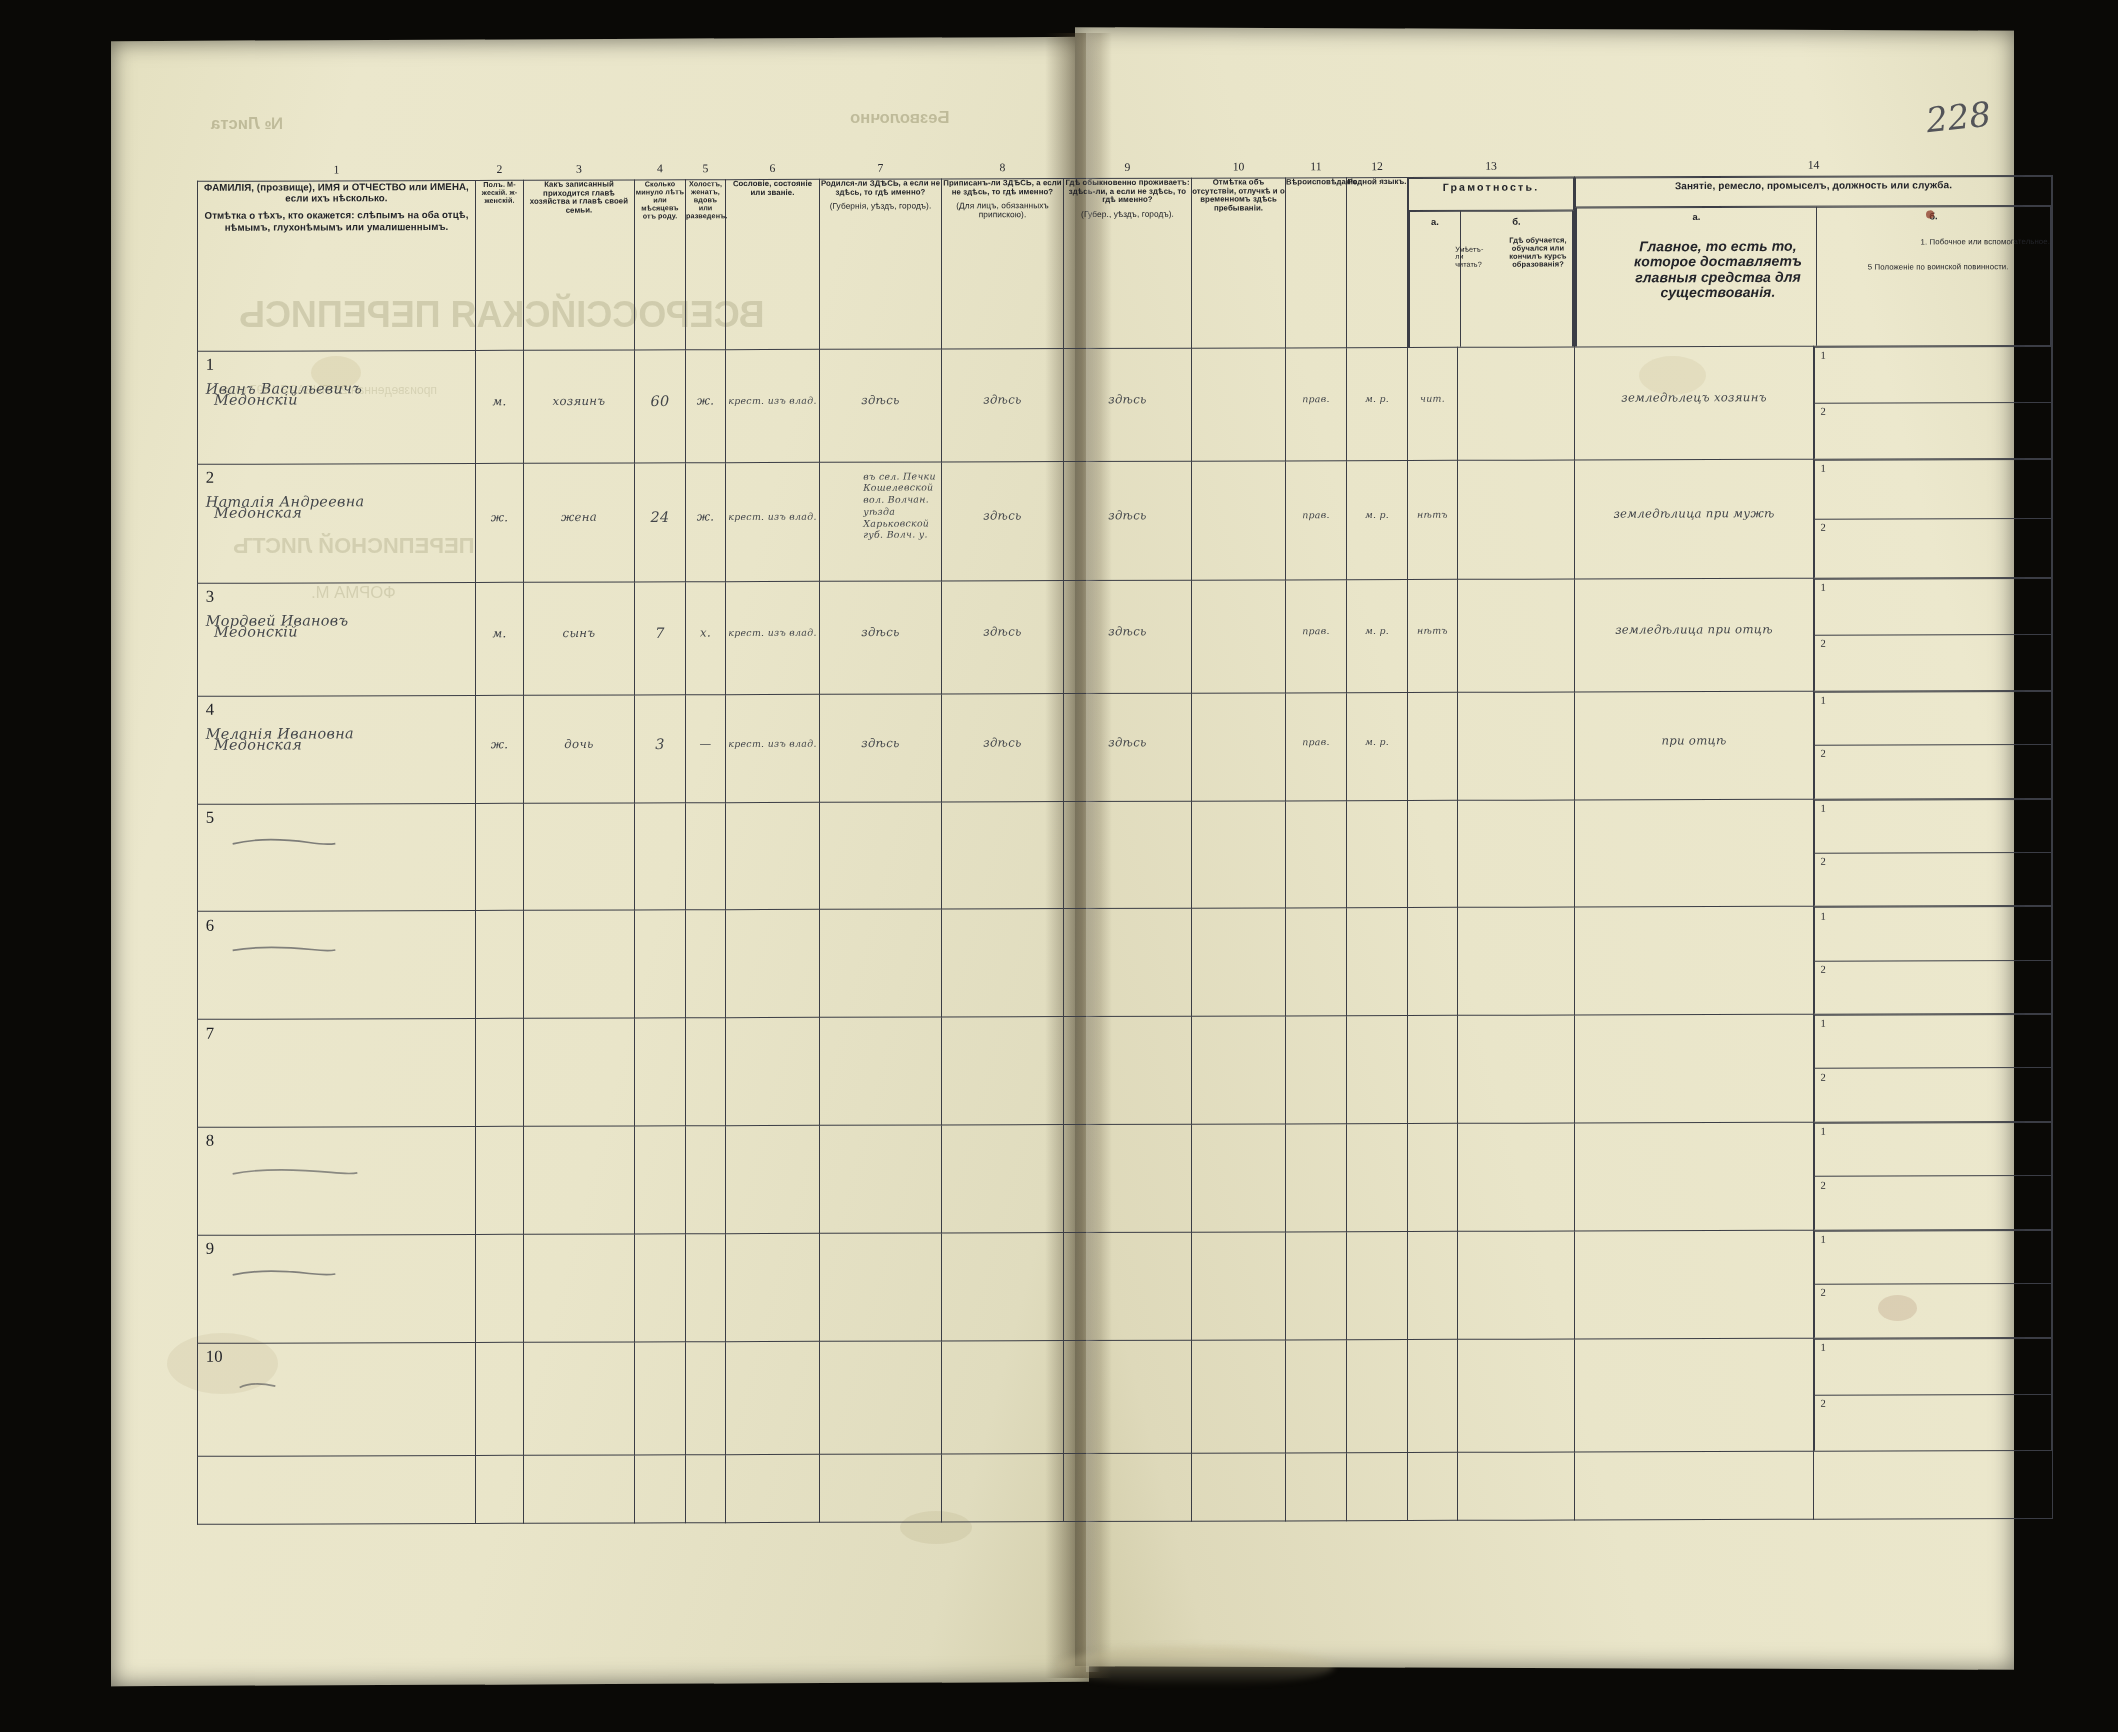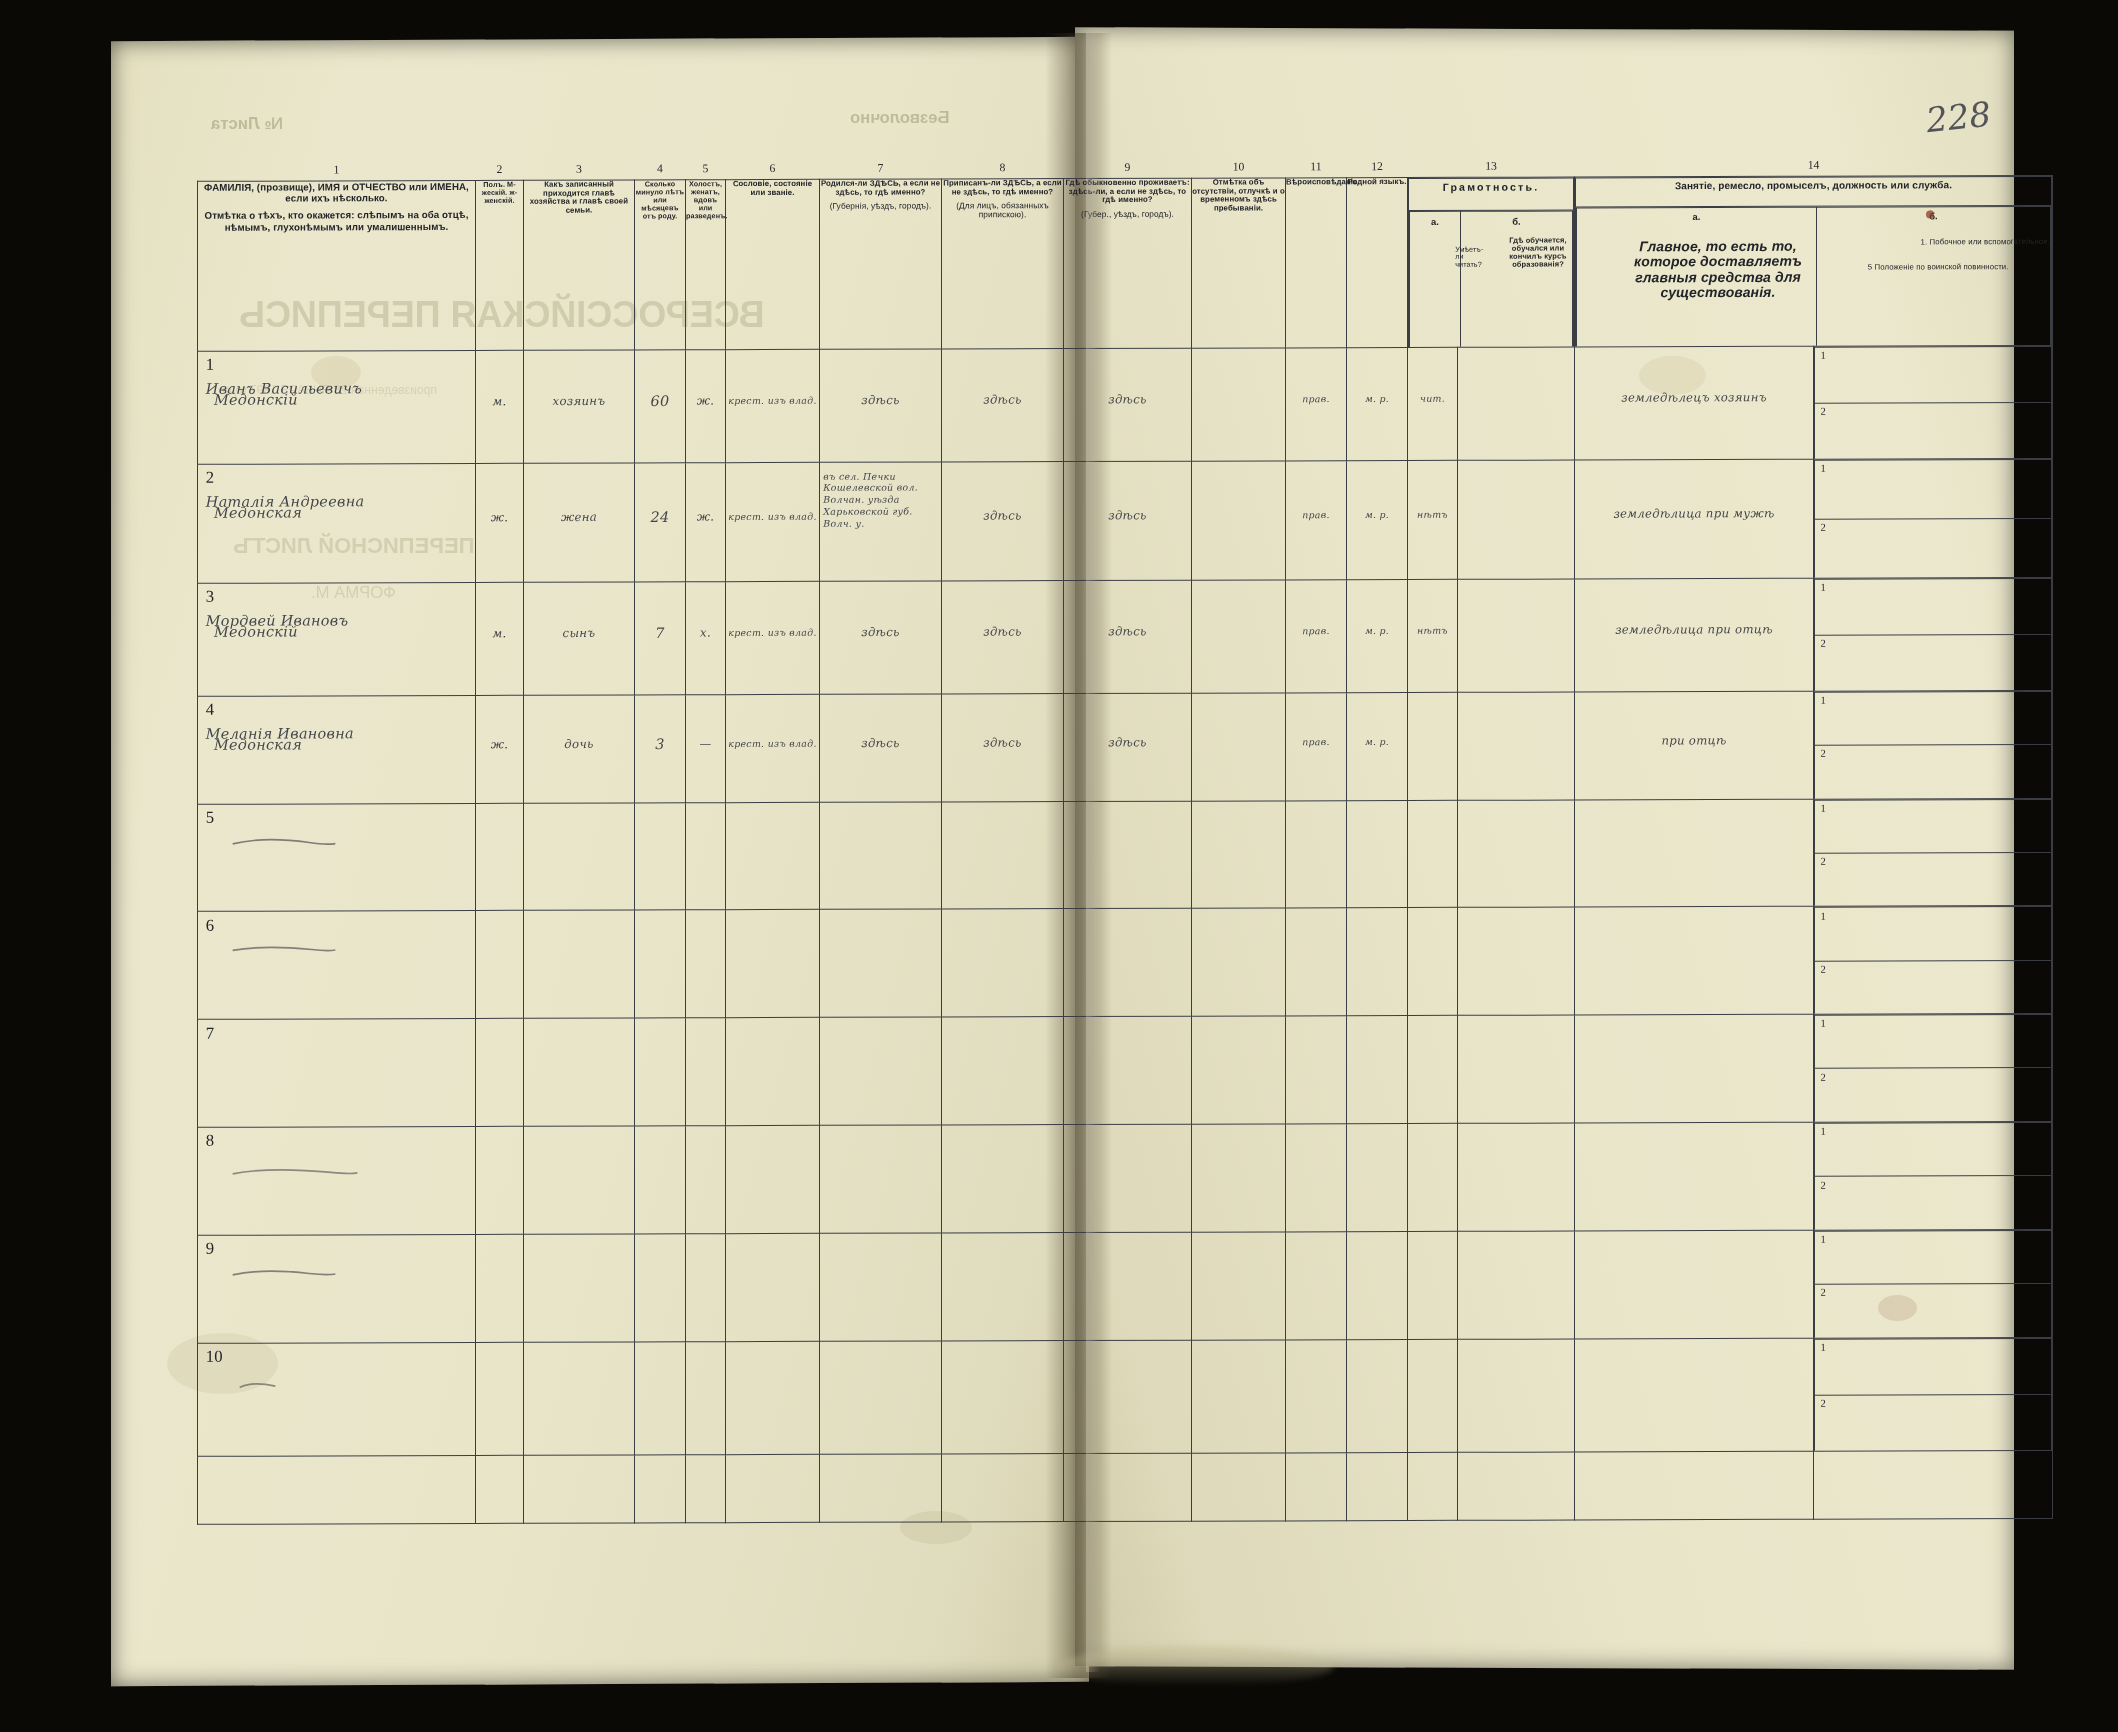--- a/index.html
+++ b/index.html
@@ -353,21 +353,21 @@
         <td class="rel">
               <div class="hand cellmid">24</div>
             </td>
         <td class="rel">
               <div class="hand sm cellmid">ж.</div>
             </td>
         <td class="rel">
               <div class="hand xs cellmid">крест. изъ влад.</div>
             </td>
         <td class="rel">
-              <div class="hand xs" style="padding:7.8px 3.3px 0 3.3px;line-height:1.25;">въ сел. Печки Кошелевской вол. Волчан. уѣзда Харьковской губ. Волч. у.</div>
+              <div class="hand xs" style="padding:7.8px 3.3px 0 3.3px;line-height:1.25;margin-left:40px;">въ сел. Печки Кошелевской вол. Волчан. уѣзда Харьковской губ. Волч. у.</div>
             </td>
         <td class="rel">
               <div class="hand sm cellmid">здѣсь</div>
             </td>
         <td class="rel">
               <div class="hand sm cellmid">здѣсь</div>
             </td>
         <td class="rel">
               <div class="hand sm cellmid"></div>
             </td>

